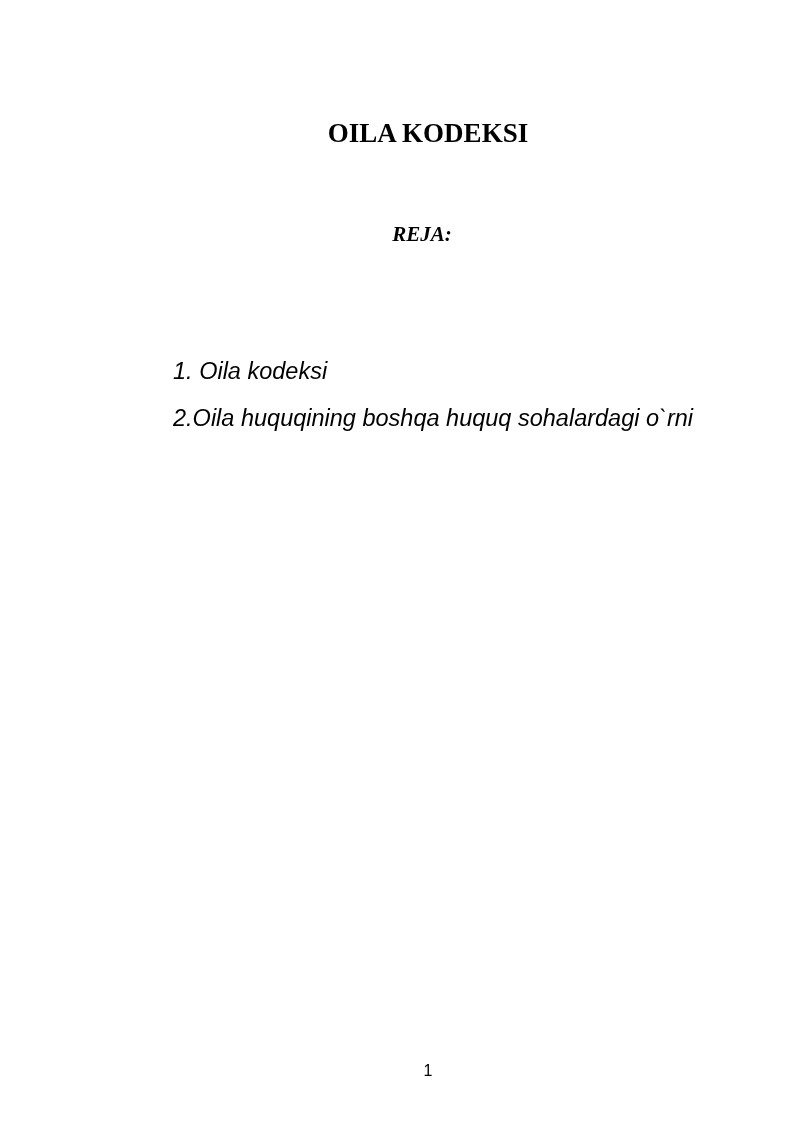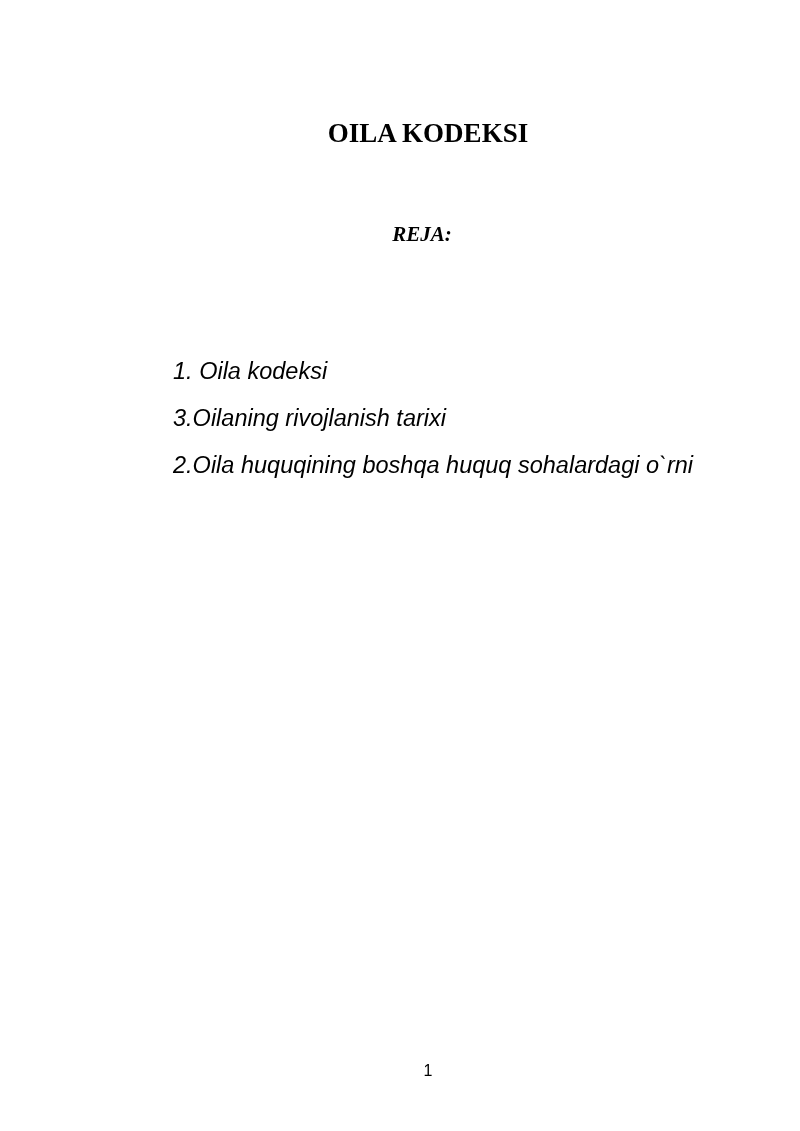--- a/index.html
+++ b/index.html
@@ -25,17 +25,16 @@
   }
 </style>
 </head>
 <body>
 
 <div>
   <div class="title">OILA KODEKSI</div>
   <div class="subtitle">REJA:</div>
   <ul class="plan-list">
     <li class="plan-item">1. Oila kodeksi</li>
-    <li class="plan-item">3.Oilaning rivojlanish tarixi</li>
     <li class="plan-item">2.Oila huquqining boshqa huquq sohalardagi o`rni</li>
   </ul>
   <div class="page-number">1</div>
 </div>
 
 </body></html>

